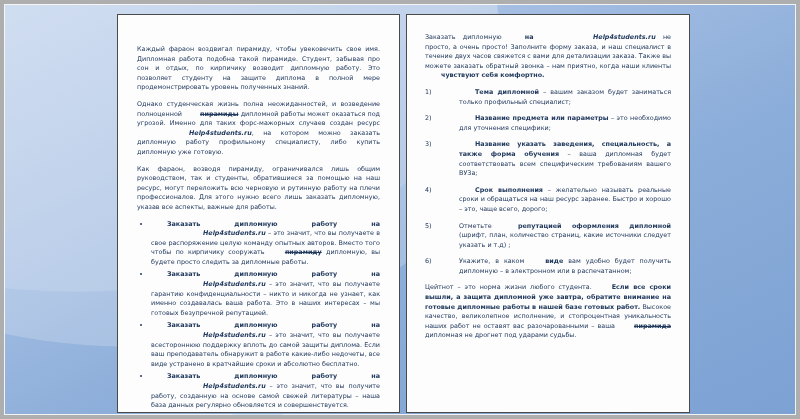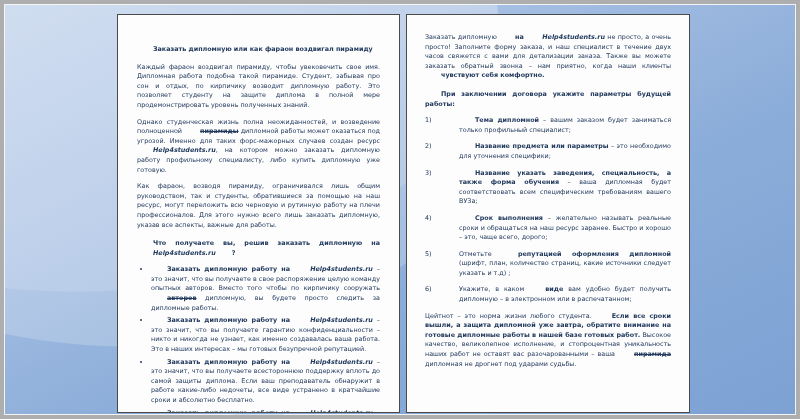--- a/index.html
+++ b/index.html
@@ -39,55 +39,52 @@
   .page-2{left:402px;width:284px;padding:18px 18px 6px 18px;}
   .title{margin:0 0 8px 0;}
   .paragraph{margin:0 0 7px 0;}
   .heading{margin:9px 0 7px 0;}
   .bullet-list{margin:0 0 8px 0;padding:0 0 0 14px;list-style:disc outside;}
   .bullet-list li{margin:0 0 3px 0;}
   .num-item{display:flex;margin:0 0 7px 0;}
   .num{flex:none;width:14px;}
   .num-body{flex:1;text-align:justify;margin-left:20px;}
   .b{font-weight:bold;padding-left:16px;}
-  .i{font-style:italic;}
+  .i{font-style:italic;margin-left:36px;}
   .s{text-decoration:line-through;}
   .wm{
     position:absolute;border-radius:50%;
     border:14px solid rgba(120,170,225,0.18);
     border-top-color:transparent;border-right-color:transparent;
     pointer-events:none;
   }
   .wm1{left:110px;top:180px;width:240px;height:200px;transform:rotate(35deg);}
   .wm2{left:400px;top:150px;width:260px;height:210px;transform:rotate(50deg);}
 </style>
 </head>
 <body>
 
 <div class="frame">
   <div class="gloss2"></div>
   <div class="gloss1"></div>
   <div class="wm wm1"></div>
   <div class="wm wm2"></div>
   <div class="page page-1">
-      <div class="title"><span class="b">Заказать дипломную или как фараон воздвигал пирамиду</span></div>
       <div class="paragraph"><span>Каждый фараон воздвигал пирамиду, чтобы увековечить свое имя. Дипломная работа подобна такой пирамиде. Студент, забывая про сон и отдых, по кирпичику возводит дипломную работу. Это позволяет студенту на защите диплома в полной мере продемонстрировать уровень полученных знаний.</span></div>
       <div class="paragraph"><span>Однако студенческая жизнь полна неожиданностей, и возведение полноценной </span><span class="b s">пирамиды</span><span> дипломной работы может оказаться под угрозой. Именно для таких форс-мажорных случаев создан ресурс </span><span class="b i">Help4students.ru</span><span>, на котором можно заказать дипломную работу профильному специалисту, либо купить дипломную уже готовую.</span></div>
       <div class="paragraph"><span>Как фараон, возводя пирамиду, ограничивался лишь общим руководством, так и студенты, обратившиеся за помощью на наш ресурс, могут переложить всю черновую и рутинную работу на плечи профессионалов. Для этого нужно всего лишь заказать дипломную, указав все аспекты, важные для работы.</span></div>
-      <div class="heading"><span class="b">Что получаете вы, решив заказать дипломную на </span><span class="b i">Help4students.ru</span><span class="b">?</span></div>
       <ul class="bullet-list">
-        <li><span class="b">Заказать дипломную работу на </span><span class="b i">Help4students.ru</span><span> – это значит, что вы получаете в свое распоряжение целую команду опытных авторов. Вместо того чтобы по кирпичику сооружать </span><span class="b s">авторов</span><span> дипломную, вы будете просто следить за дипломные работы.</span></li>
+        <li><span class="b">Заказать дипломную работу на </span><span class="b i">Help4students.ru</span><span> – это значит, что вы получаете в свое распоряжение целую команду опытных авторов. Вместо того чтобы по кирпичику сооружать </span><span class="b s">пирамиду</span><span> дипломную, вы будете просто следить за дипломные работы.</span></li>
         <li><span class="b">Заказать дипломную работу на </span><span class="b i">Help4students.ru</span><span> – это значит, что вы получаете гарантию конфиденциальности – никто и никогда не узнает, как именно создавалась ваша работа. Это в наших интересах – мы готовых безупречной репутацией.</span></li>
         <li><span class="b">Заказать дипломную работу на </span><span class="b i">Help4students.ru</span><span> – это значит, что вы получаете всестороннюю поддержку вплоть до самой защиты диплома. Если ваш преподаватель обнаружит в работе какие-либо недочеты, все виде устранено в кратчайшие сроки и абсолютно бесплатно.</span></li>
         <li><span class="b">Заказать дипломную работу на </span><span class="b i">Help4students.ru</span><span> – это значит, что вы получите работу, созданную на основе самой свежей литературы – наша база данных регулярно обновляется и совершенствуется.</span></li>
       </ul>
     </div>
   <div class="page page-2">
       <div class="paragraph"><span>Заказать дипломную </span><span class="b">на </span><span class="b i">Help4students.ru</span><span> не просто, а очень просто! Заполните форму заказа, и наш специалист в течение двух часов свяжется с вами для детализации заказа. Также вы можете заказать обратный звонка – нам приятно, когда наши клиенты </span><span class="b">чувствуют себя комфортно.</span></div>
-      <div class="heading"><span class="b">При заключении договора укажите параметры будущей работы:</span></div>
       <div class="num-item">
         <span class="num">1)</span>
         <span class="num-body"><span class="b">Тема дипломной</span><span> – вашим заказом будет заниматься только профильный специалист;</span></span>
       </div>
       <div class="num-item">
         <span class="num">2)</span>
         <span class="num-body"><span class="b">Название предмета или параметры</span><span> – это необходимо для уточнения специфики;</span></span>
       </div>
       <div class="num-item">
         <span class="num">3)</span>

